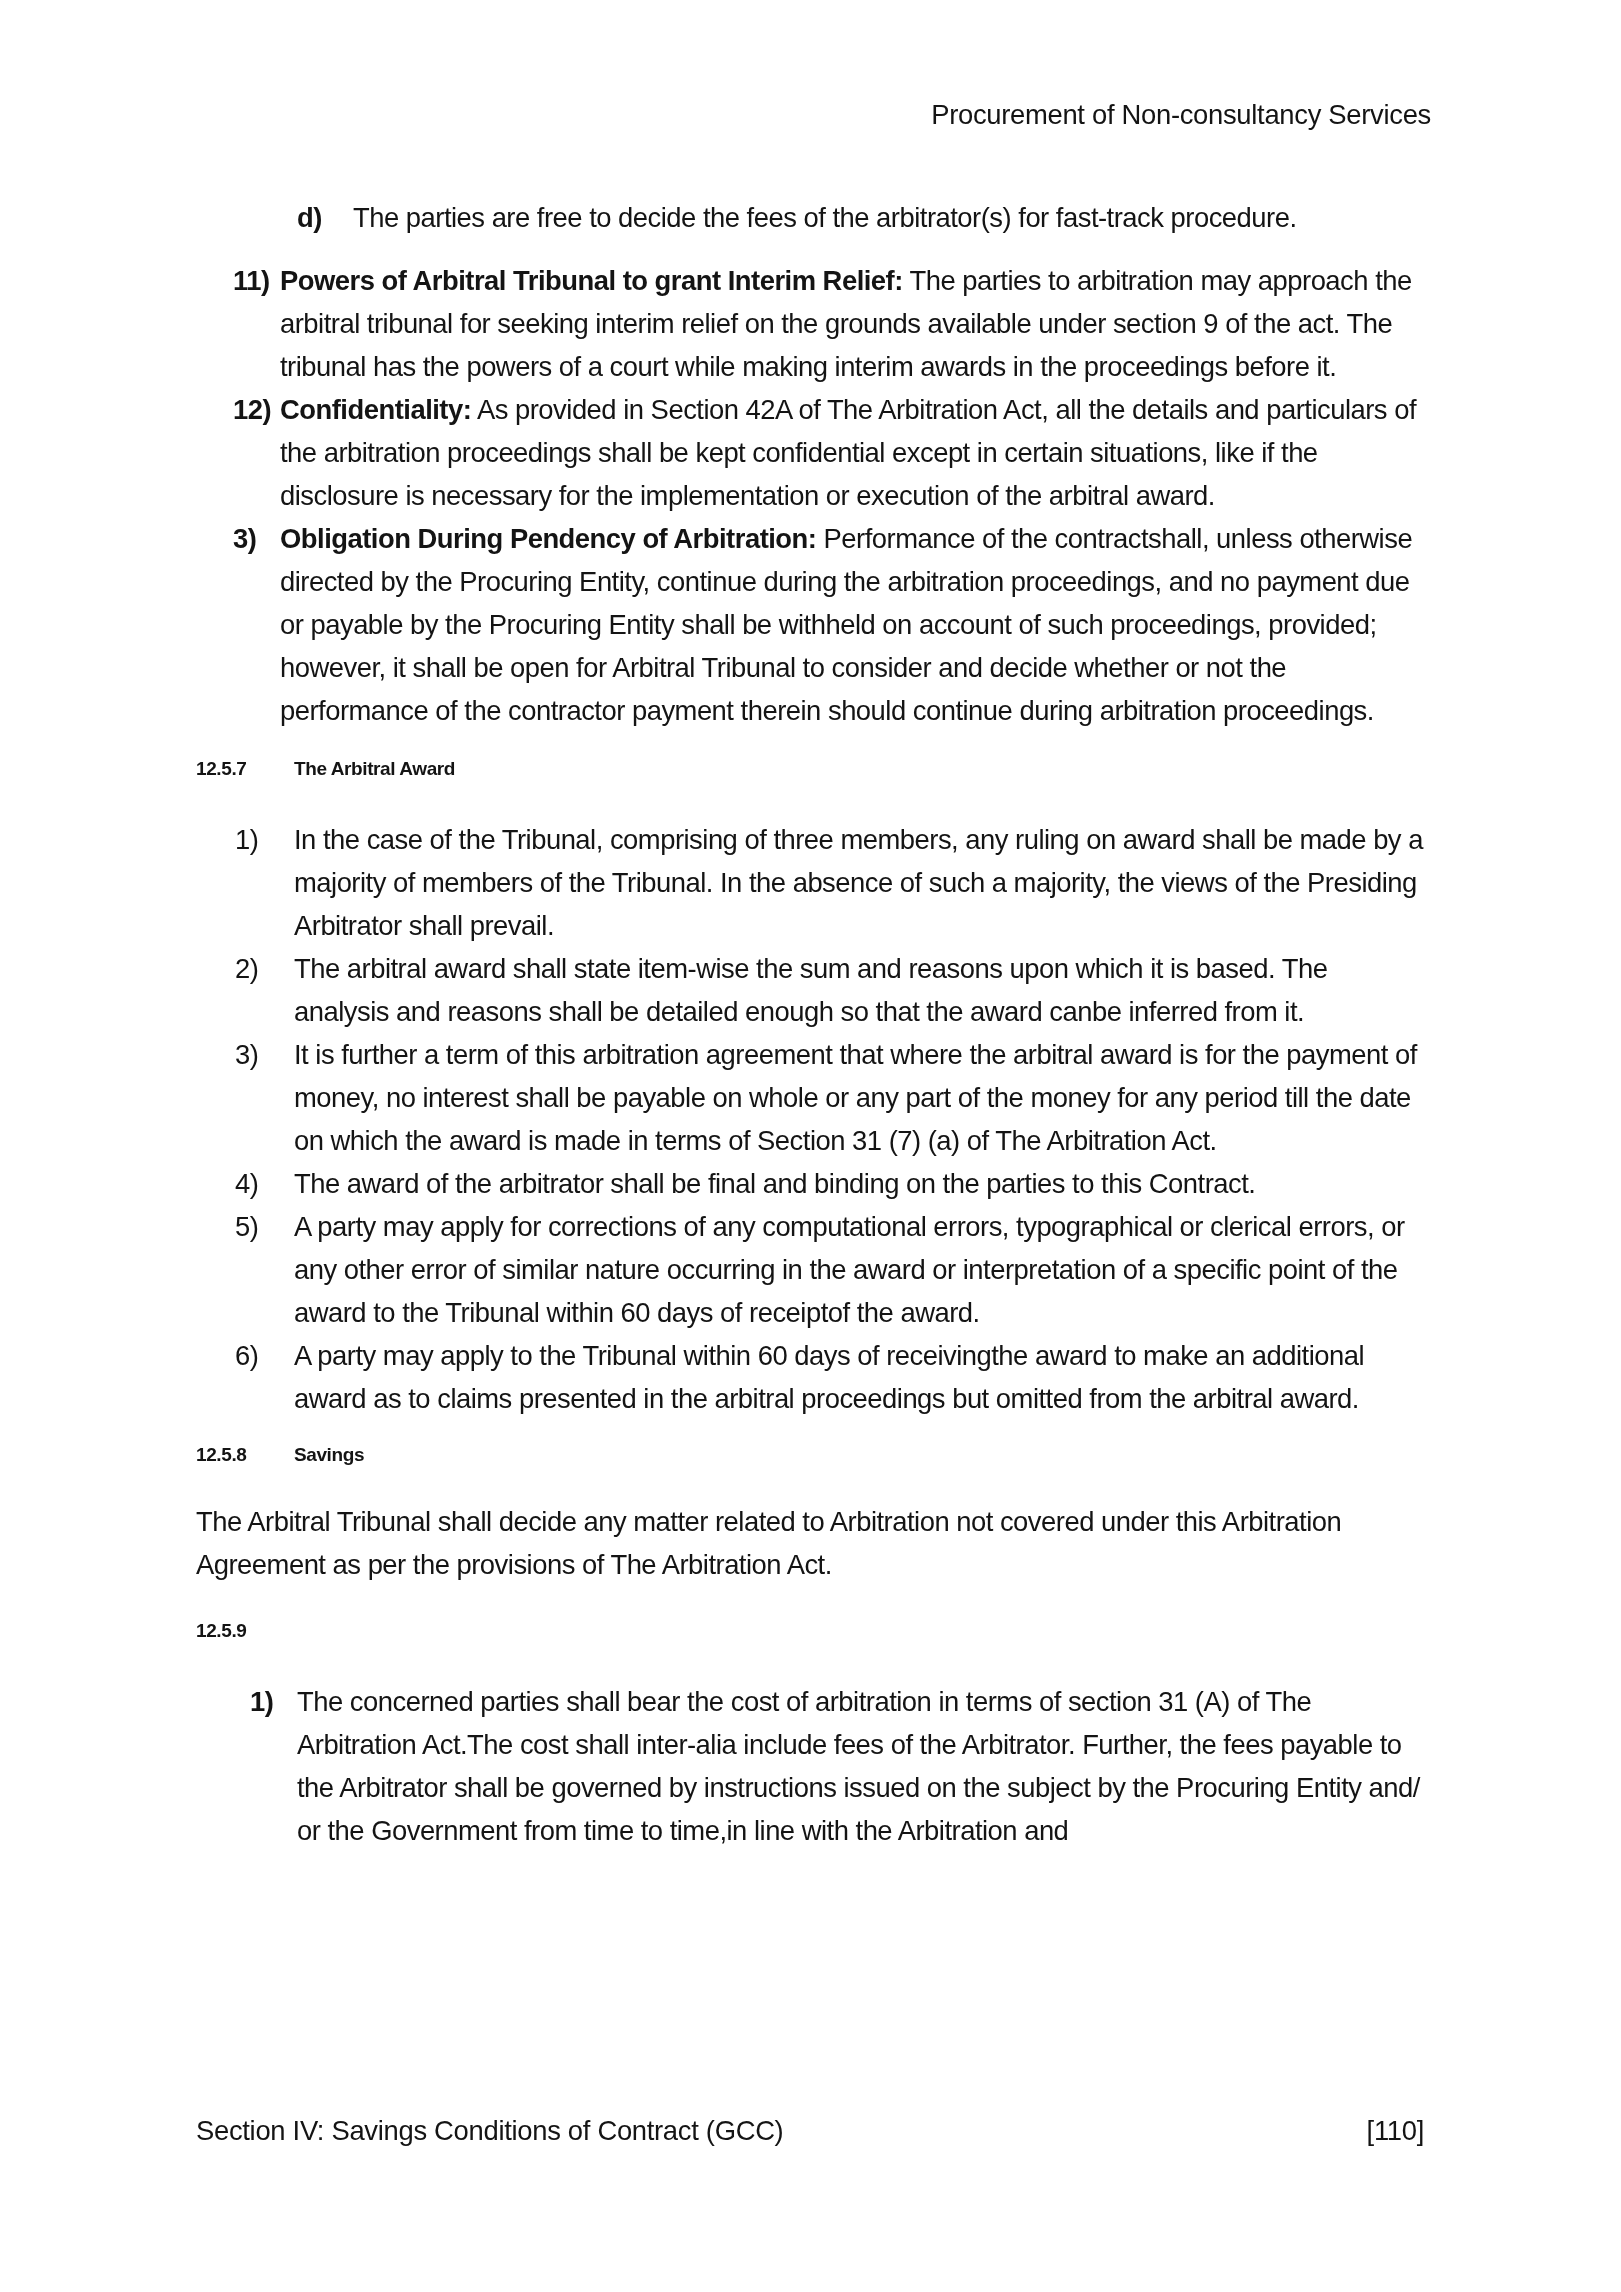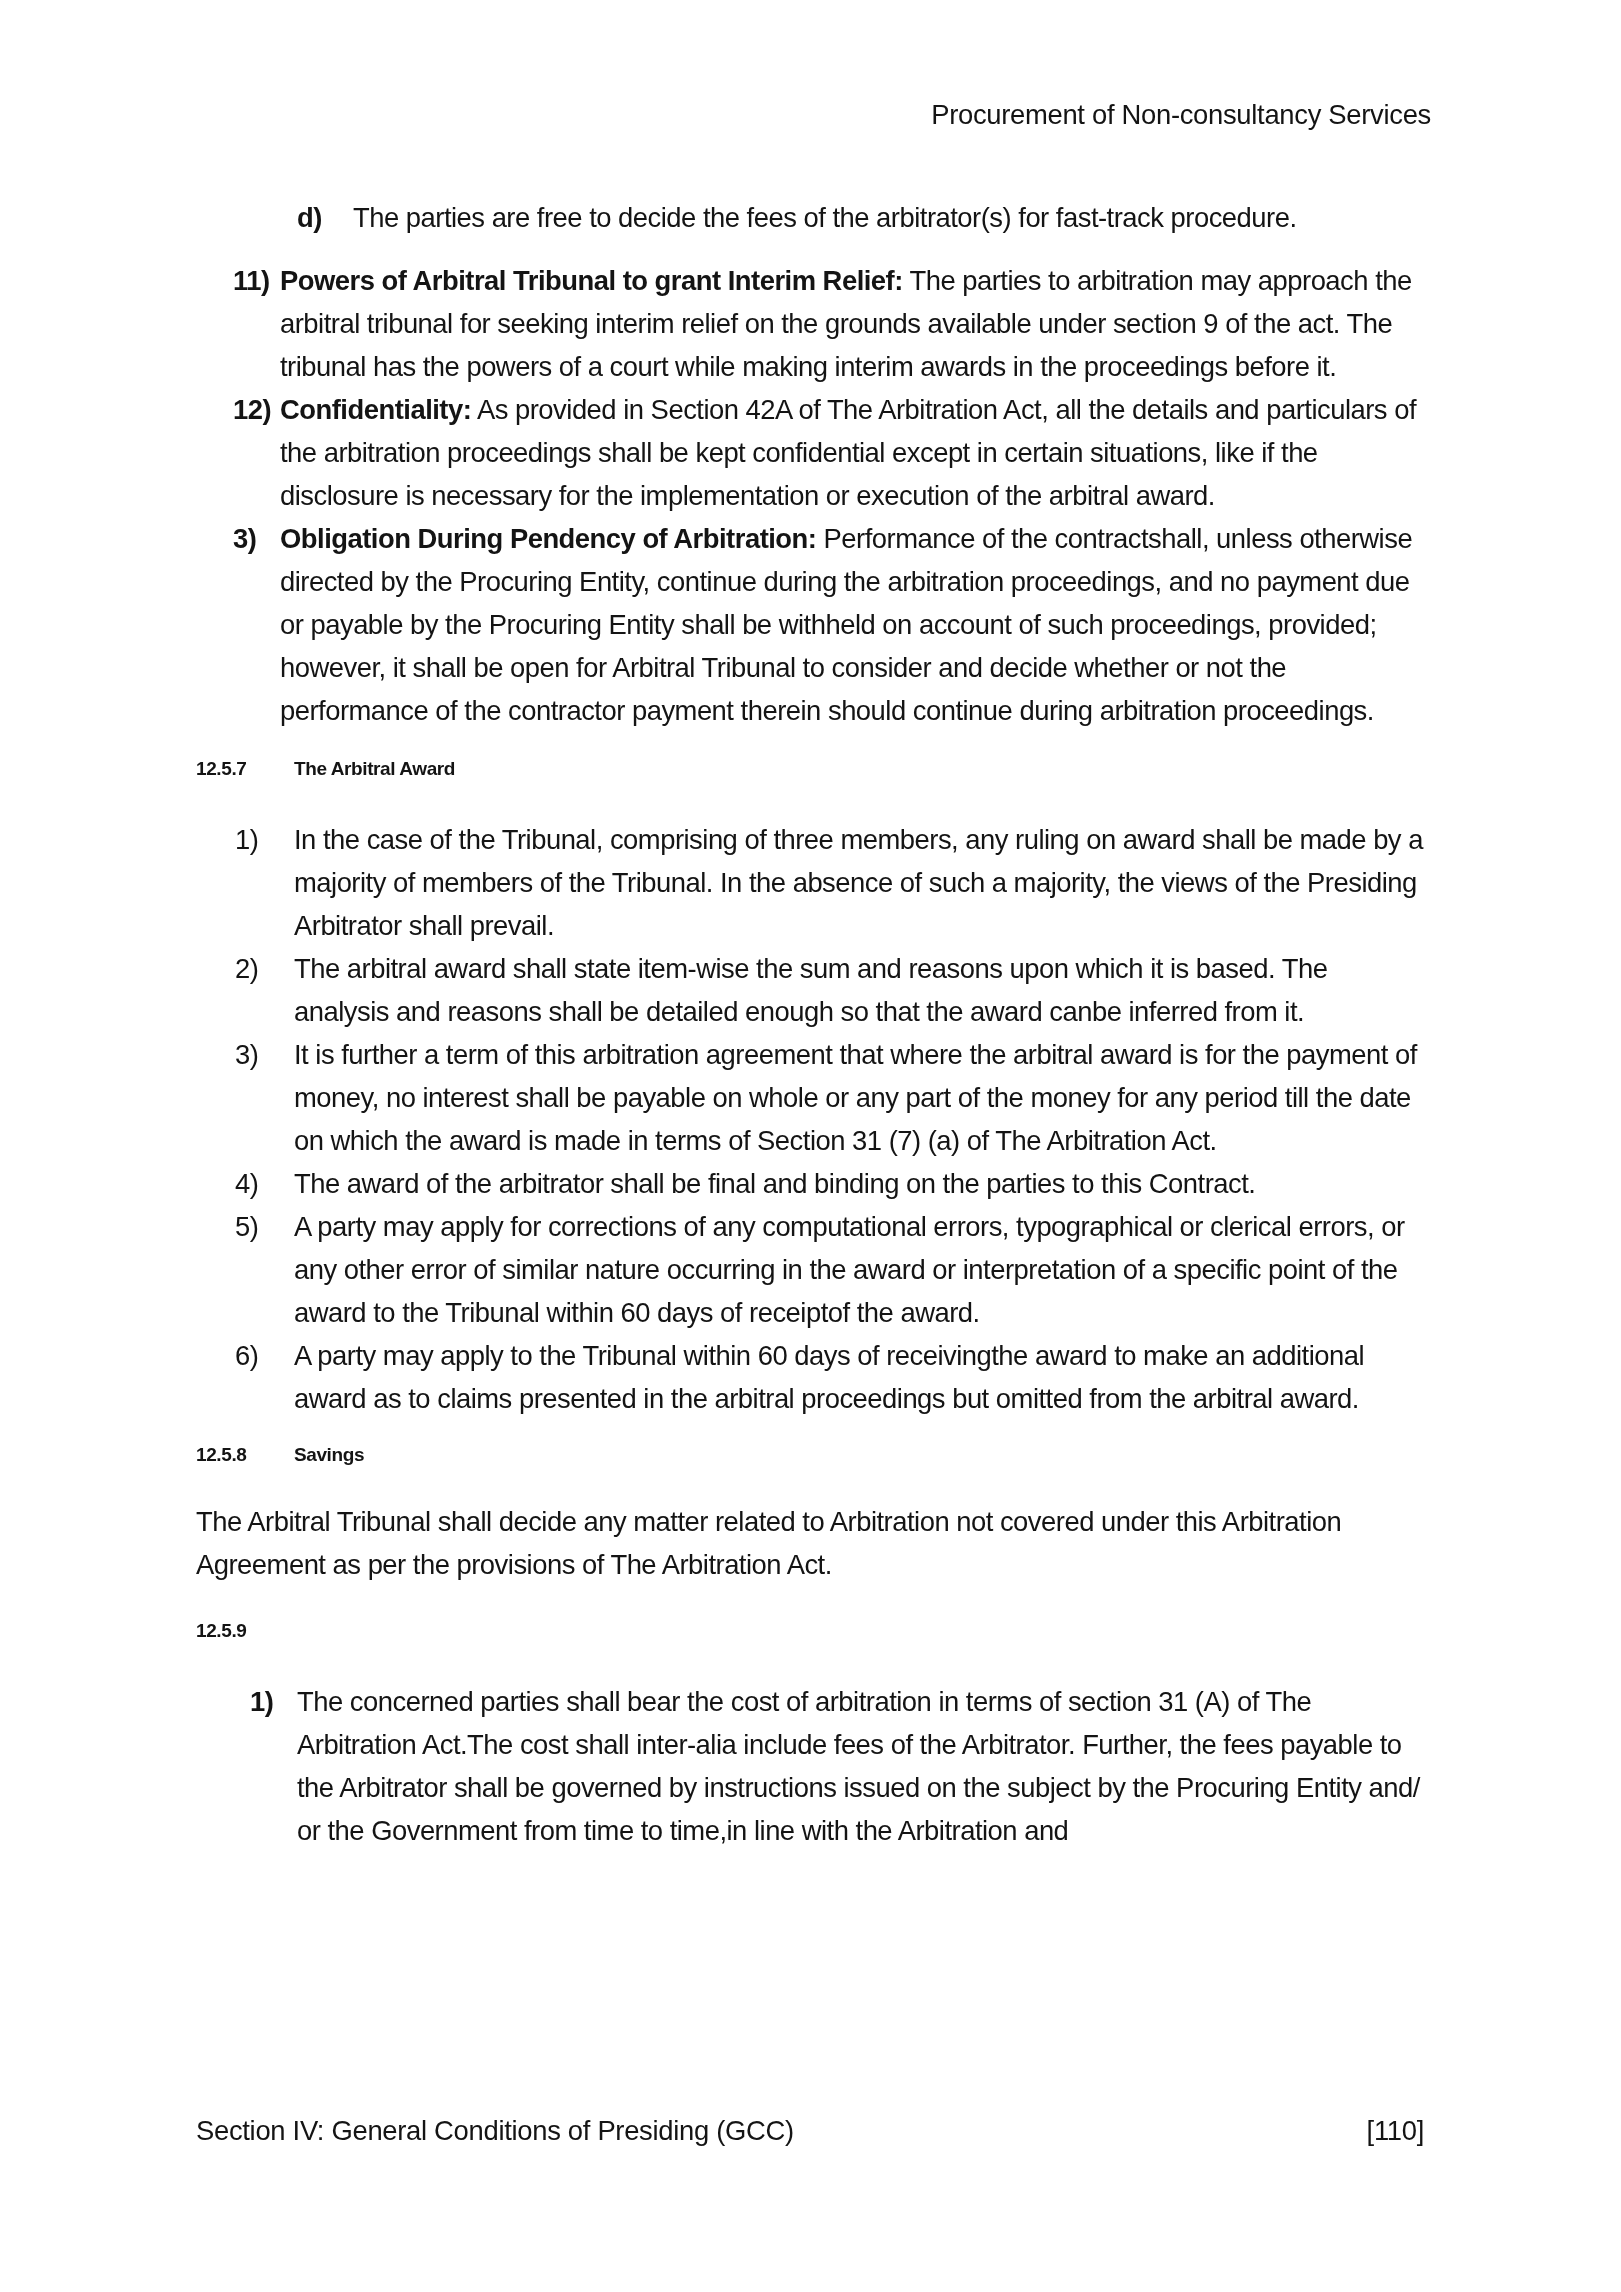--- a/index.html
+++ b/index.html
@@ -161,18 +161,18 @@
     <div class="list-259">
       <div class="li">
         <span class="num">1)</span>
         <span class="body">The concerned parties shall bear the cost of arbitration in terms of section 31 (A) of The Arbitration Act.The cost shall inter-alia include fees of the Arbitrator. Further, the fees payable to the Arbitrator shall be governed by instructions issued on the subject by the Procuring Entity and/ or the Government from time to time,in line with the Arbitration and</span>
       </div>
     </div>
 
   </div>
 
   <div class="page-footer">
-    <span>Section IV: General Conditions of Presiding (GCC)</span>
+    <span>Section IV: Savings Conditions of Contract (GCC)</span>
     <span>[110]</span>
   </div>
 
 </div>
 
 
 </body></html>

